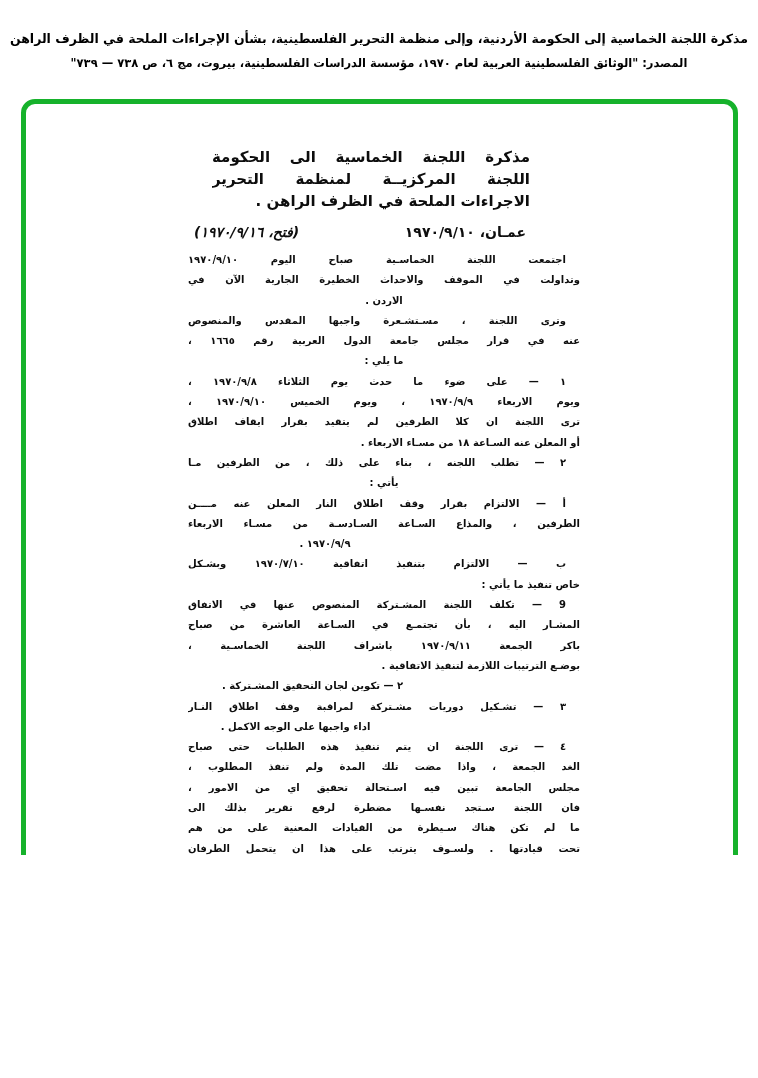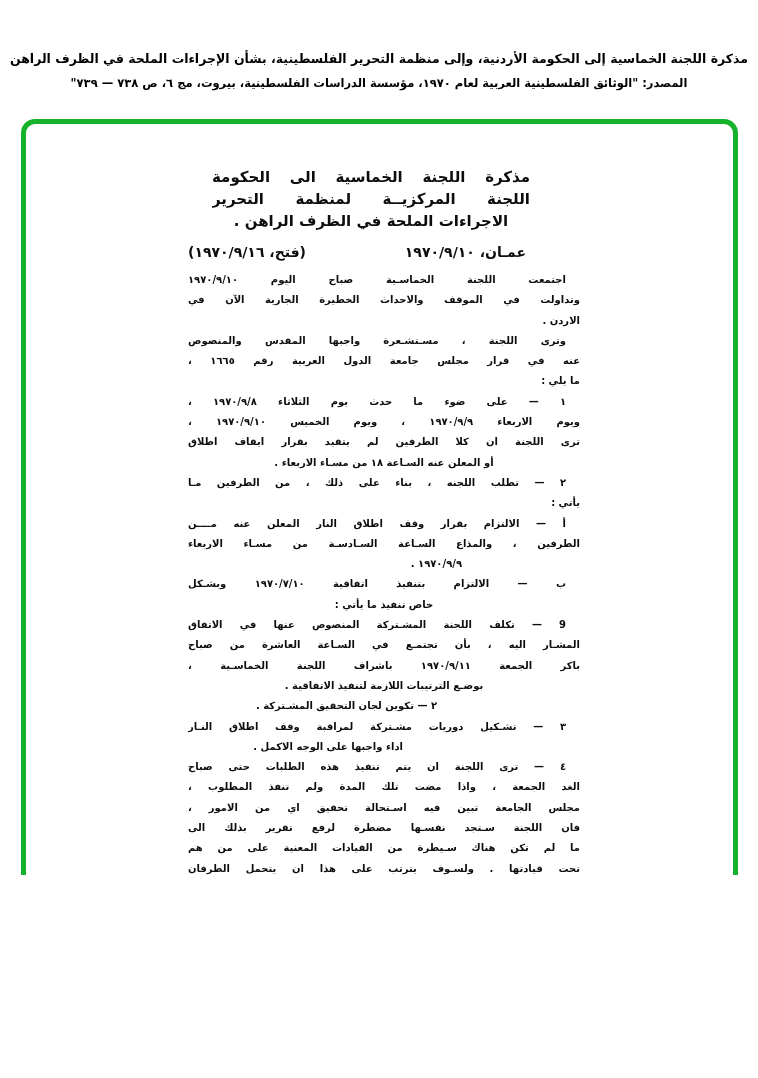--- a/index.html
+++ b/index.html
@@ -1,40 +1,40 @@
 <!DOCTYPE html>
 <html lang="ar"><head>
 <meta charset="utf-8">
 <style>
   html,body{margin:0;padding:0;background:#ffffff;}
   .page{
     position:relative;width:758px;height:855px;background:#ffffff;
-    font-family:"DejaVu Sans",sans-serif;direction:rtl;overflow:hidden;color:#0d0d0d;margin-top:20px;
+    font-family:"DejaVu Sans",sans-serif;direction:rtl;overflow:hidden;color:#0d0d0d;
   }
   
   .header{position:absolute;top:31px;left:0;right:0;text-align:center;font-weight:bold;color:#000;}
   .h1{font-size:12.5px;line-height:16px;}
   .h2{font-size:11.5px;line-height:15px;margin-top:9px;}
   
   .frame{
     position:absolute;left:21px;top:99px;width:707px;height:928px;
     border:5px solid #16b22b;border-radius:14px;background:transparent;
   }
   
   .doc{position:absolute;top:146px;right:178px;width:392px;}
   .title-block{width:318px;margin-right:50px;}
   .tline{height:22px;line-height:22px;font-size:15px;font-weight:bold;overflow:hidden;}
   .date-row{position:relative;height:20px;margin-top:12px;font-size:14px;font-weight:bold;}
   .date-right{position:absolute;right:54px;top:0;}
-  .date-left{position:absolute;left:0;top:0;}
+  .date-left{position:absolute;left:6px;top:0;font-style:italic;}
   .body{margin-top:6px;}
   .bline{height:20.3px;line-height:20.3px;font-size:10px;font-weight:bold;overflow:hidden;}
   .a-full{text-align:justify;text-align-last:justify;}
-  .a-right{text-align:right;}
-  .a-left{text-align:center;}
+  .a-right{text-align:center;}
+  .a-left{text-align:right;}
   
   .separator{position:absolute;left:255px;top:932px;width:208px;height:2px;background:#1c1c1c;}
 </style>
 </head>
 <body>
 
 <div class="page">
 
   <div class="header">
     <div class="h1">مذكرة اللجنة الخماسية إلى الحكومة الأردنية، وإلى منظمة التحرير الفلسطينية، بشأن الإجراءات الملحة في الظرف الراهن</div>

